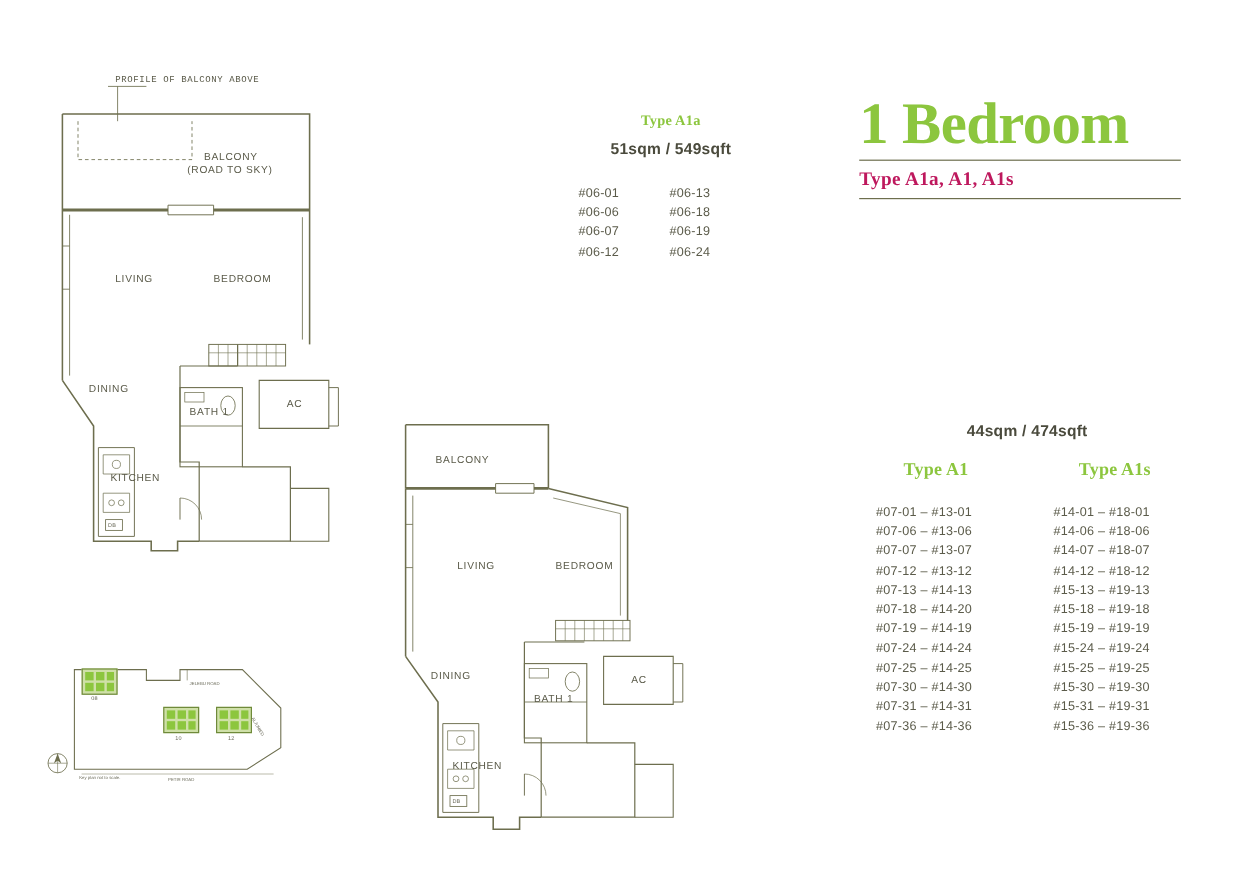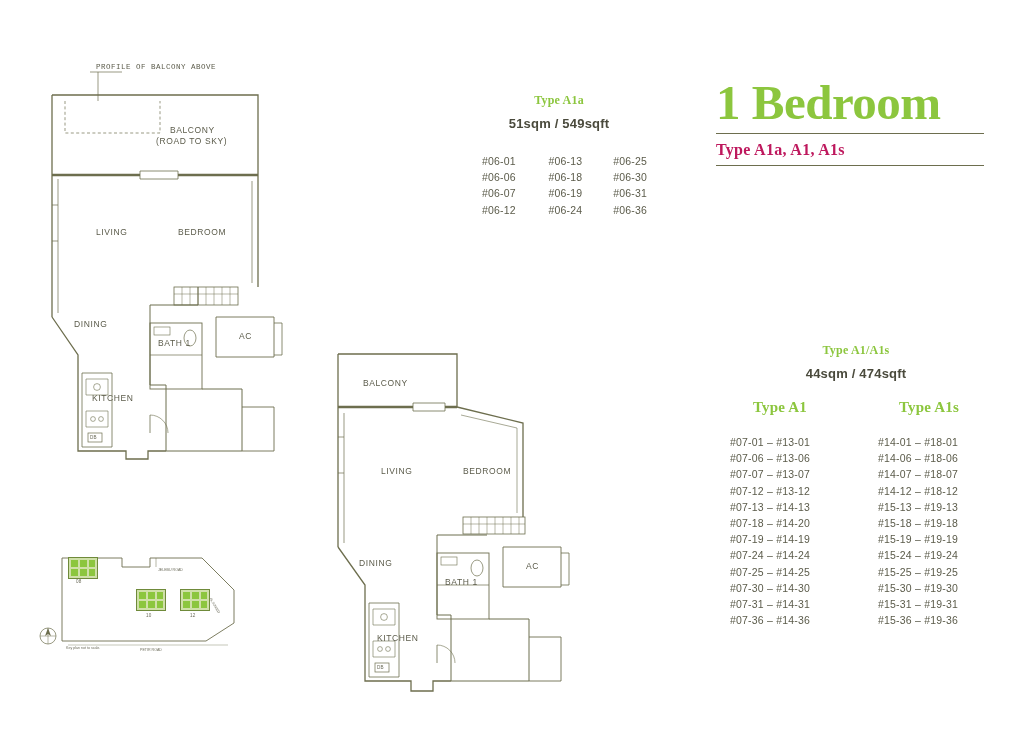--- a/index.html
+++ b/index.html
@@ -118,31 +118,24 @@
       <div>#06-06</div>
       <div>#06-07</div>
       <div>#06-12</div>
     </div>
     <div class="unit-col" style="width:62px;">
       <div>#06-13</div>
       <div>#06-18</div>
       <div>#06-19</div>
       <div>#06-24</div>
     </div>
-    <div class="unit-col" style="width:62px;">
-      <div>#06-25</div>
-      <div>#06-30</div>
-      <div>#06-31</div>
-      <div>#06-36</div>
-    </div>
   </div>
 </div>
 
 <div class="abs" style="left:706px; top:343px; width:300px;">
-  <div class="type-head">Type A1/A1s</div>
   <div class="type-area" style="margin-top:8px;">44sqm / 474sqft</div>
   <div style="margin-top:18px; display:flex;">
     <div style="width:148px;">
       <div class="type-head" style="font-size:15px;">Type A1</div>
       <div class="unit-col" id="a1-list" style="margin-top:18px; padding-left:12px;">
           <div>#07-01  –  #13-01</div>
           <div>#07-06  –  #13-06</div>
           <div>#07-07  –  #13-07</div>
           <div>#07-12  –  #13-12</div>
           <div>#07-13  –  #14-13</div>

